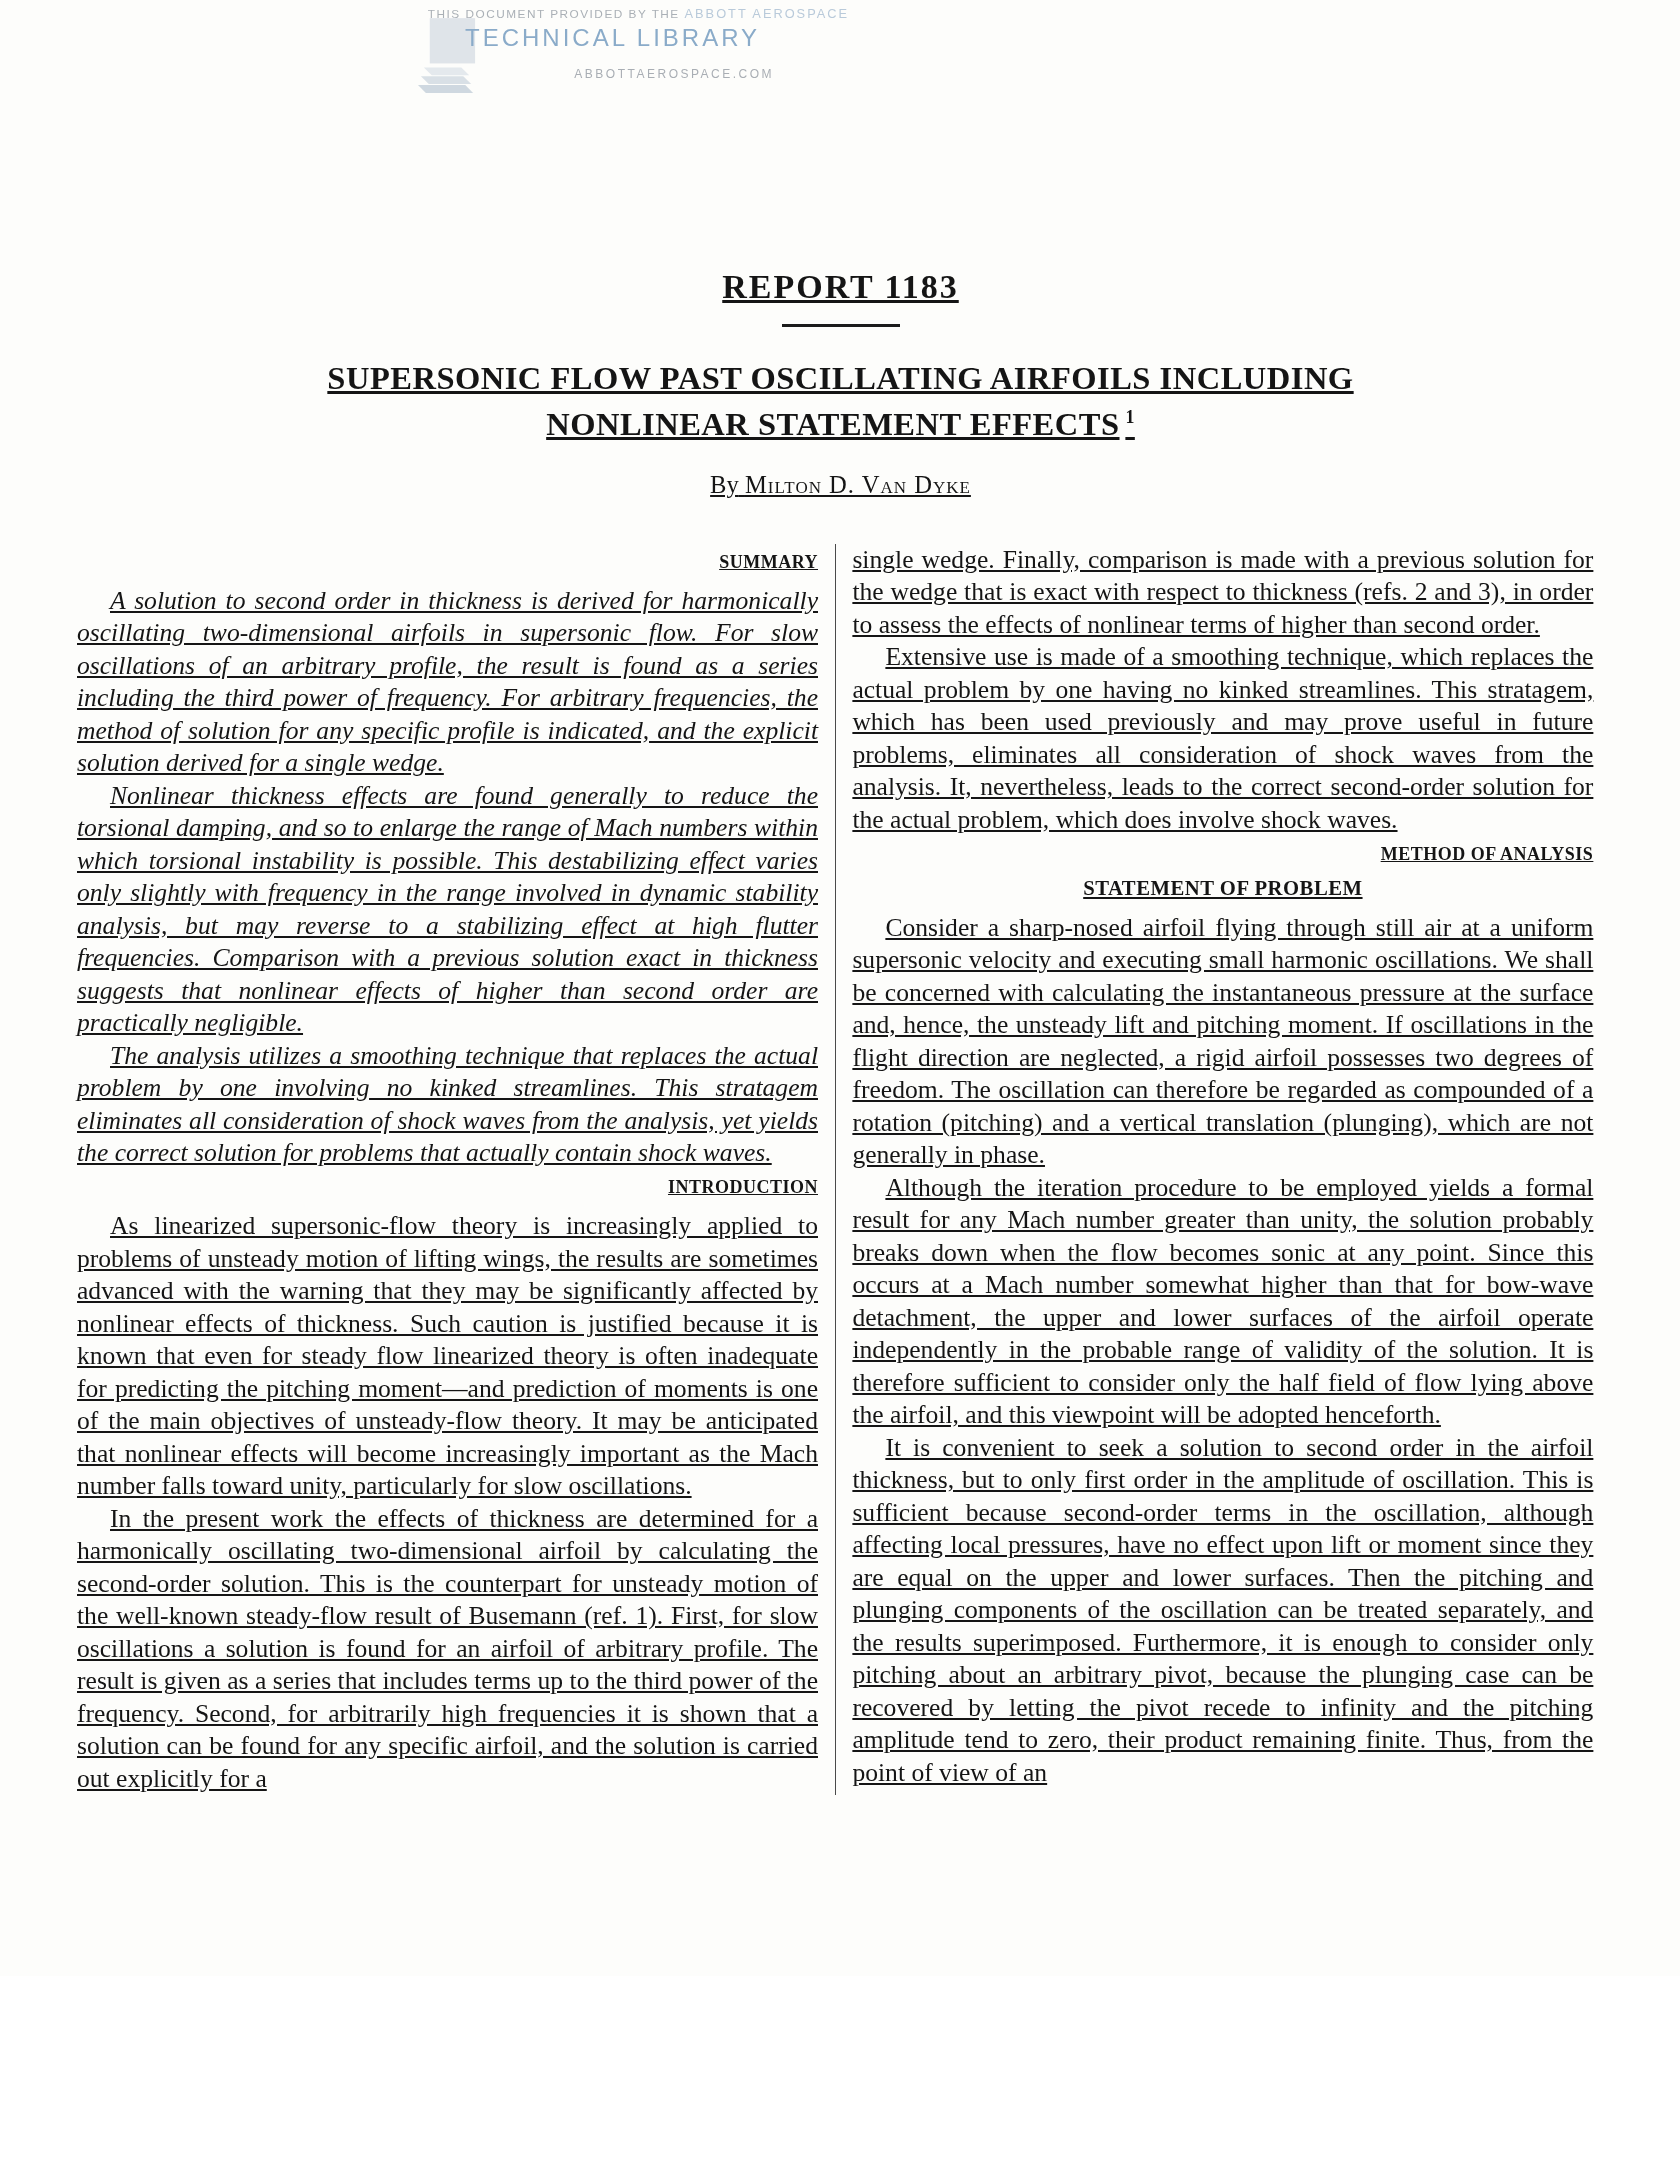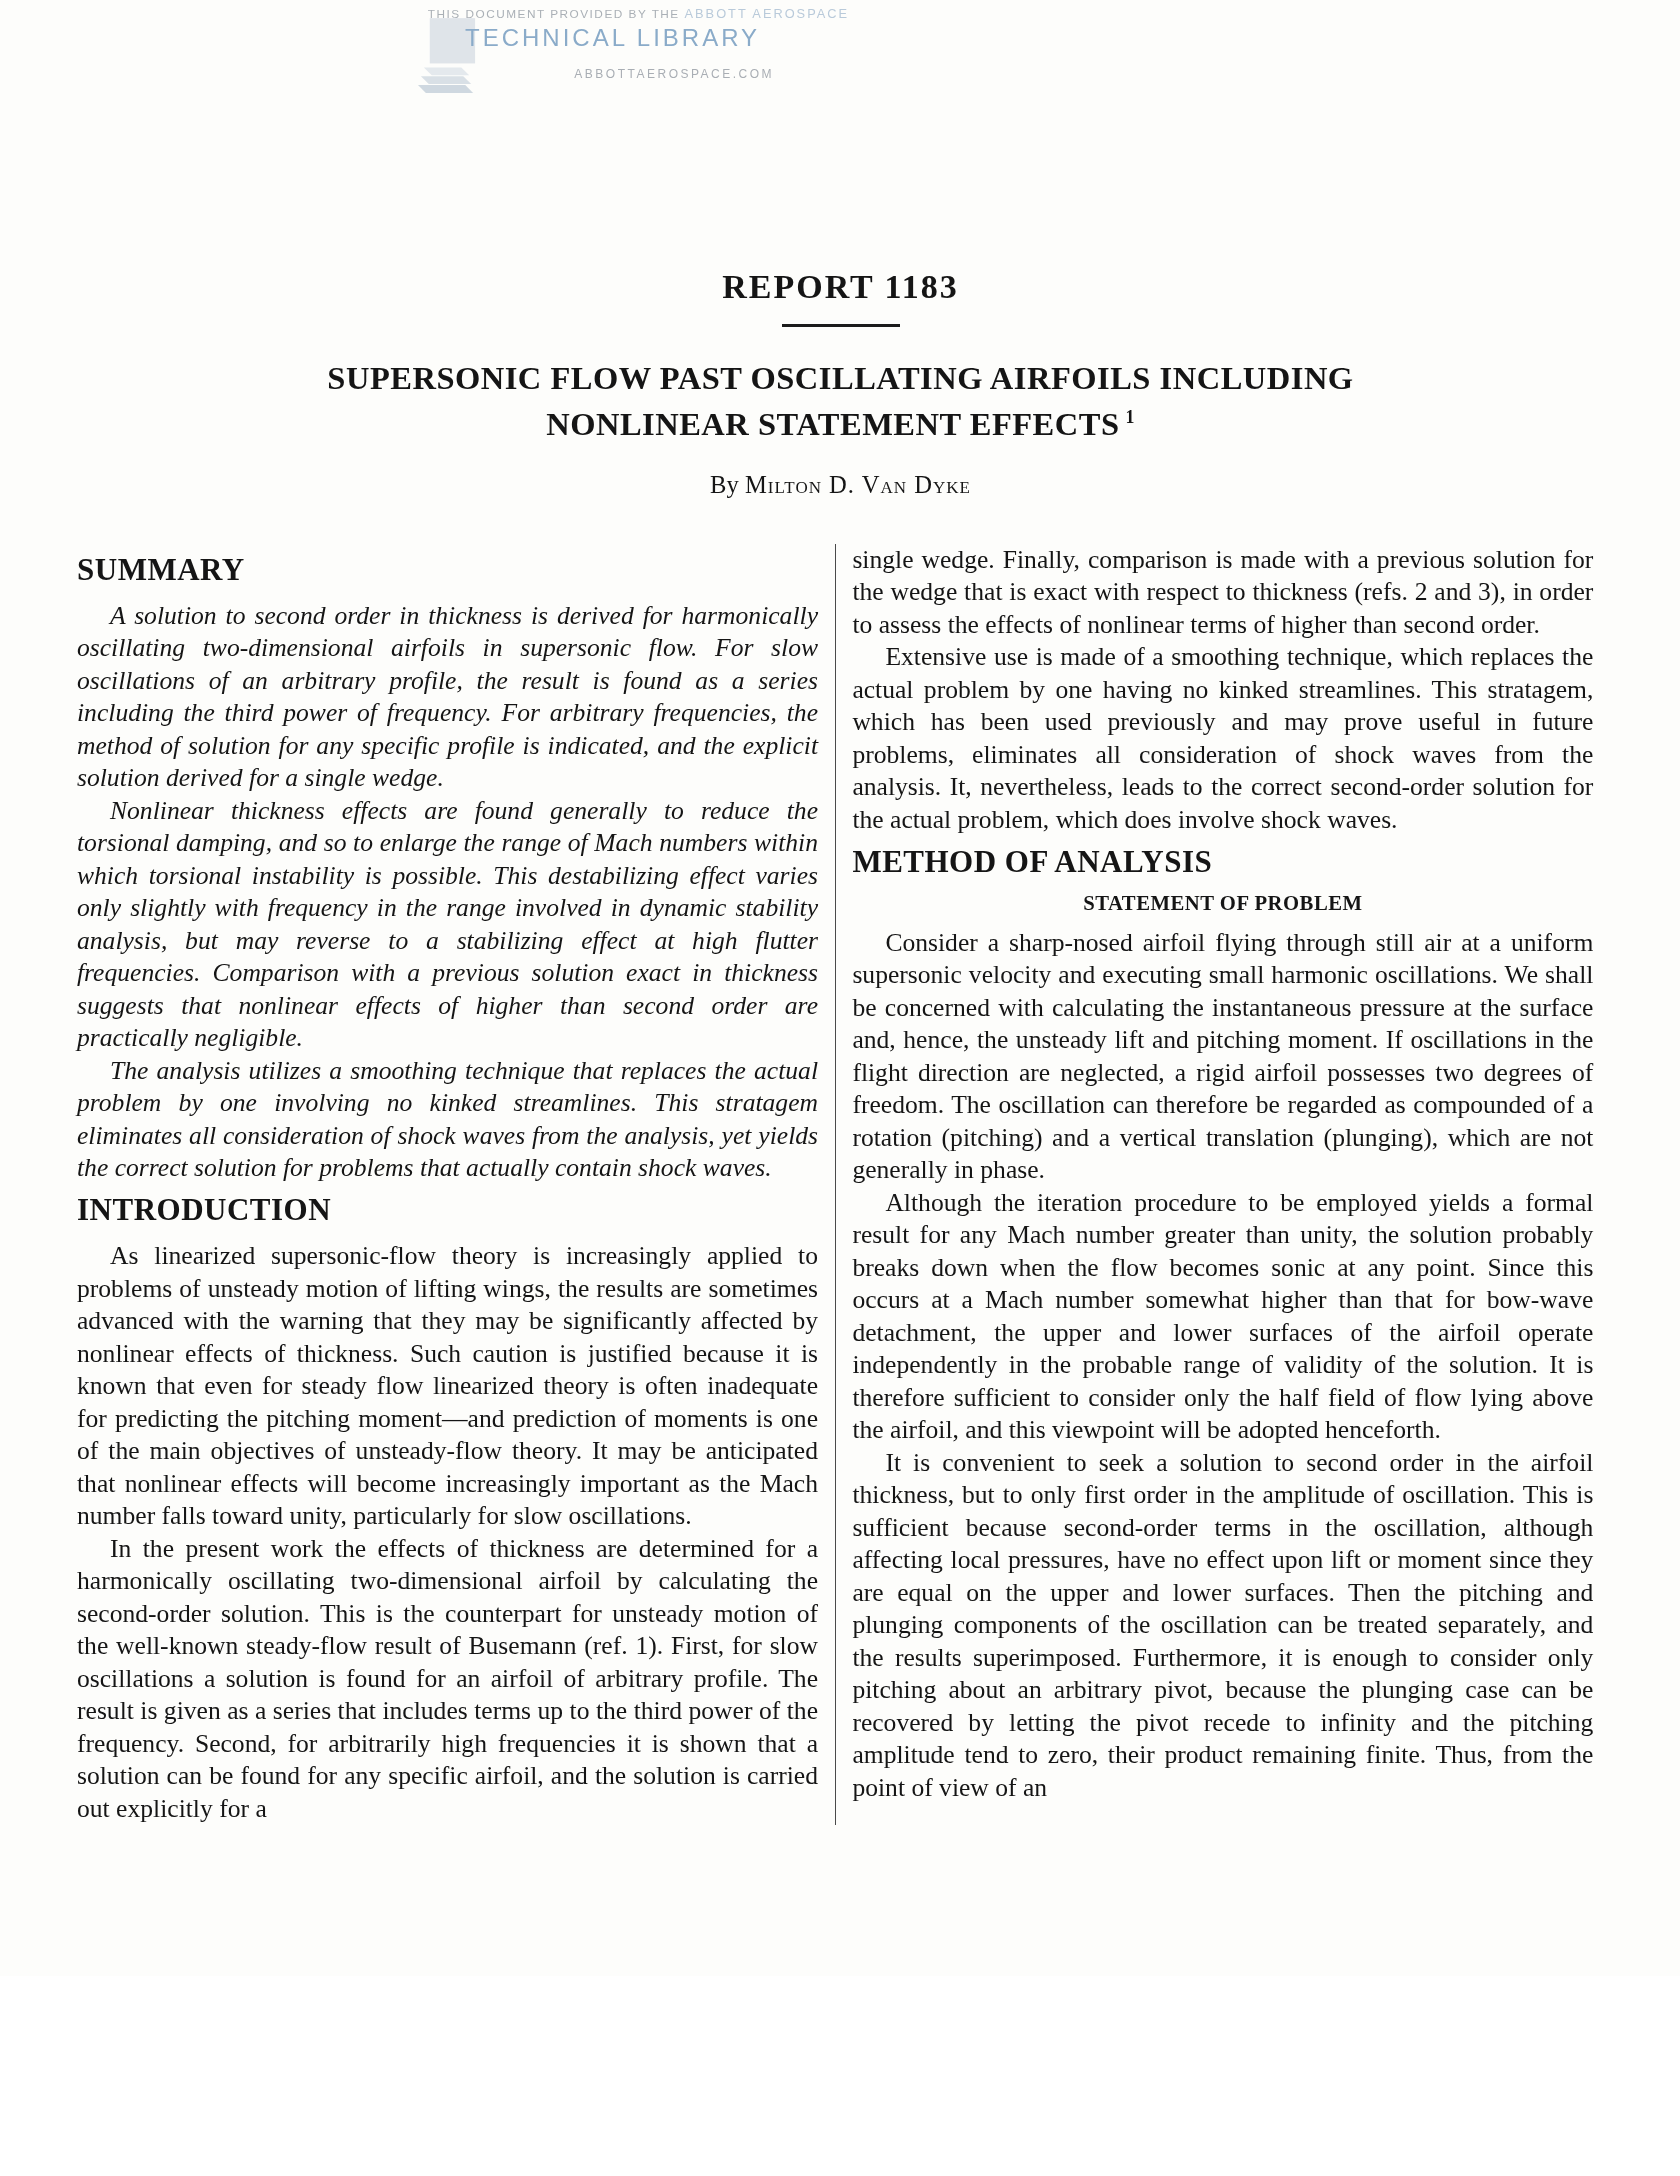--- a/index.html
+++ b/index.html
@@ -5,20 +5,21 @@
   * { margin:0; padding:0; box-sizing:border-box; }
   html,body { background:#ffffff; }
   .page {
     position:relative;
     width:1681px;
     height:1976px;
     background:#fdfdfb;
     font-family:"Liberation Serif", serif;
     color:#151515;
     overflow:hidden;
+    text-decoration:underline;
   }
 
   
   .watermark { position:absolute; top:5.9px; left:414px; width:366px; }
   .wm-provided {
     font-family:"Liberation Sans", sans-serif;
     font-size:11.8px; letter-spacing:1.5px;
     color:#aab0b6; white-space:nowrap; padding-left:13.8px;
   }
   .wm-provided .wm-brand { color:#b9cada; font-size:12.8px; letter-spacing:2px; }
@@ -42,21 +43,21 @@
   .report-title { font-size:32.5px; font-weight:700; line-height:1.4; letter-spacing:0.5px; }
   .report-title sup { font-size:0.55em; margin-left:5.9px; }
   .byline { margin-top:23.6px; font-size:24.6px; }
   .byline .author { font-variant:small-caps; letter-spacing:1px; }
 
   
   .columns { display:flex; margin:45px 82px 0 77px; }
   .col { width:741px; }
   .col-divider { width:1px; background:#4a4a4a; margin:0 16.7px; flex:none; }
   .col h3 {
-    text-align:left; font-size:31px; font-weight:700;
+    text-align:right; font-size:18px; font-weight:700;
     letter-spacing:0.5px; margin:7.9px 0 11.8px 0;
   }
   .col h4 {
     text-align:center; font-size:20.7px; font-weight:700;
     letter-spacing:0.5px; margin:9.9px 0 11.8px 0;
   }
   .col p {
     font-size:25.6px; line-height:32.5px;
     text-align:justify; text-indent:33px;
   }

